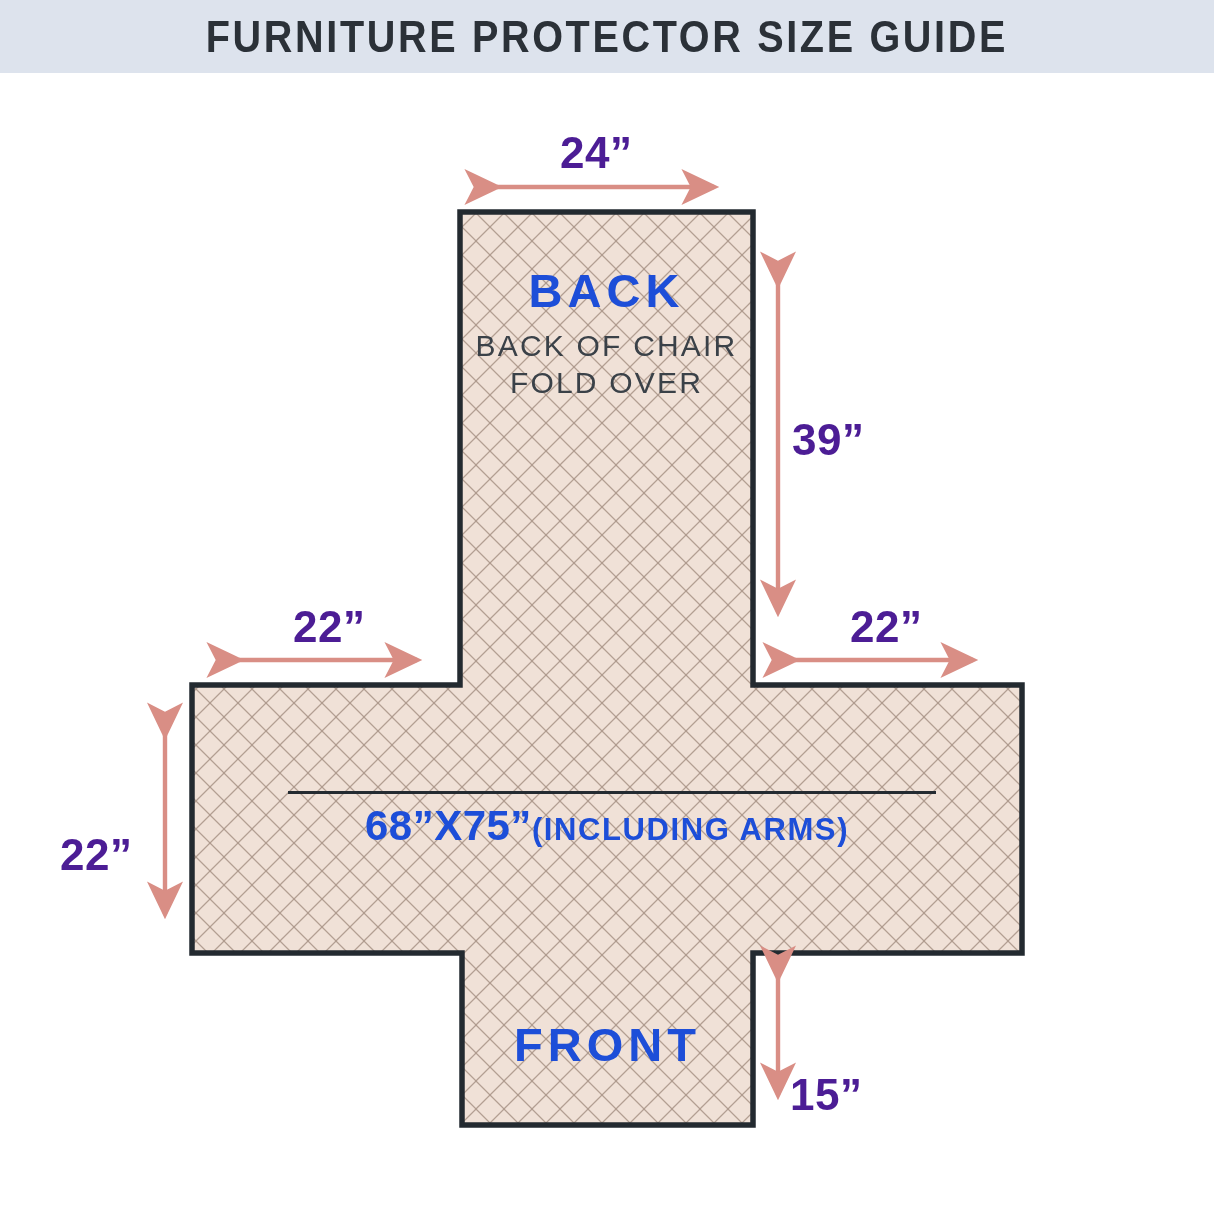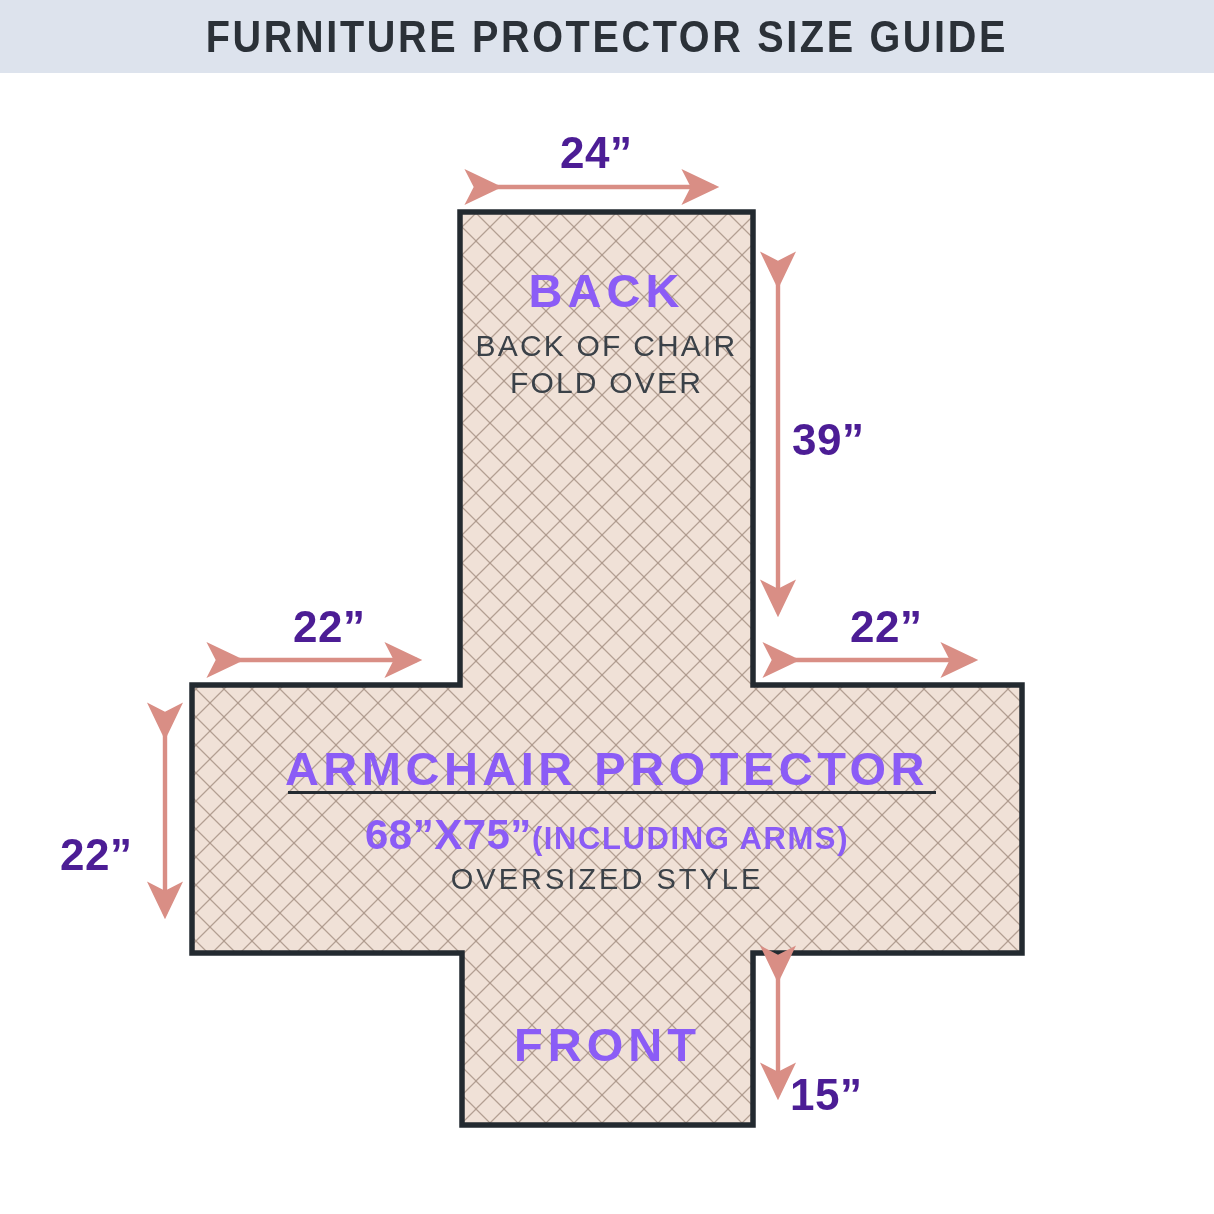--- a/index.html
+++ b/index.html
@@ -29,21 +29,21 @@
     transform-origin:center center;
     white-space:nowrap;
     line-height:1;
   }
 
   
   .stage{position:absolute;left:0;top:73px;width:1214px;height:1141px;}
   .svg-layer{position:absolute;left:0;top:0;width:1214px;height:1141px;}
 
   
-  .lbl{position:absolute;white-space:nowrap;color:#8b5cf6;line-height:1;}
+  .lbl{position:absolute;white-space:nowrap;color:#1d4ed8;line-height:1;}
 
   .t-back{
     left:0;right:0;top:194px;text-align:center;
     font-size:47px;font-weight:bold;letter-spacing:5px;
     width:293px;margin-left:460px;
   }
   .t-back-sub{
     left:460px;top:255px;width:293px;text-align:center;
     font-size:30px;font-weight:normal;letter-spacing:2.2px;color:#3A4148;
     line-height:1.22;
@@ -51,21 +51,21 @@
 
   .t-main{
     left:192px;top:672px;width:830px;text-align:center;
     font-size:47px;font-weight:bold;letter-spacing:4.5px;
   }
   .rule{
     position:absolute;left:288px;top:718px;width:648px;height:3px;background:#242B31;
   }
   .t-dims{
     left:192px;top:732px;width:830px;text-align:center;
-    font-size:42px;font-weight:bold;letter-spacing:0.5px;margin-top:9px;
+    font-size:42px;font-weight:bold;letter-spacing:0.5px;
   }
   .t-dims .paren{font-size:31px;letter-spacing:1.6px;}
   .t-style{
     left:192px;top:792px;width:830px;text-align:center;
     font-size:29px;font-weight:normal;letter-spacing:3px;color:#3A4148;
   }
 
   .t-front{
     left:462px;top:948px;width:291px;text-align:center;
     font-size:47px;font-weight:bold;letter-spacing:5px;
@@ -130,24 +130,22 @@
         <line x1="778" y1="905" x2="778" y2="1022" marker-start="url(#ah-l)" marker-end="url(#ah-r)"></line>
       </g>
     </svg>
 
     <div class="lbl t-back">BACK</div>
     <div class="lbl t-back-sub">
       <div>BACK OF CHAIR</div>
       <div>FOLD OVER</div>
     </div>
 
-    <div class="lbl t-main">ARMCHAIR PROTECTOR</div>
     <div class="rule"></div>
     <div class="lbl t-dims"><span>68”X75”</span><span class="paren">(INCLUDING ARMS)</span></div>
-    <div class="lbl t-style">OVERSIZED STYLE</div>
 
     <div class="lbl t-front">FRONT</div>
 
     <div class="dim dim-24">24”</div>
     <div class="dim dim-39">39”</div>
     <div class="dim dim-22l">22”</div>
     <div class="dim dim-22r">22”</div>
     <div class="dim dim-22v">22”</div>
     <div class="dim dim-14">15”</div>
 

